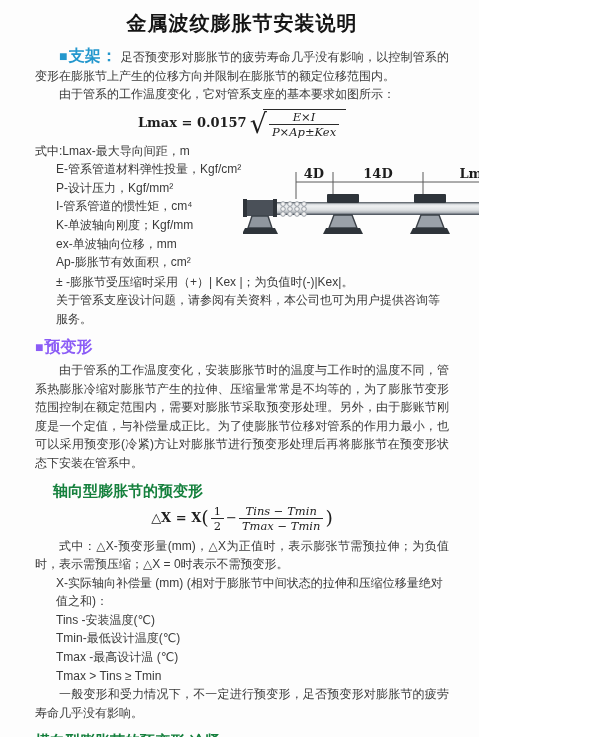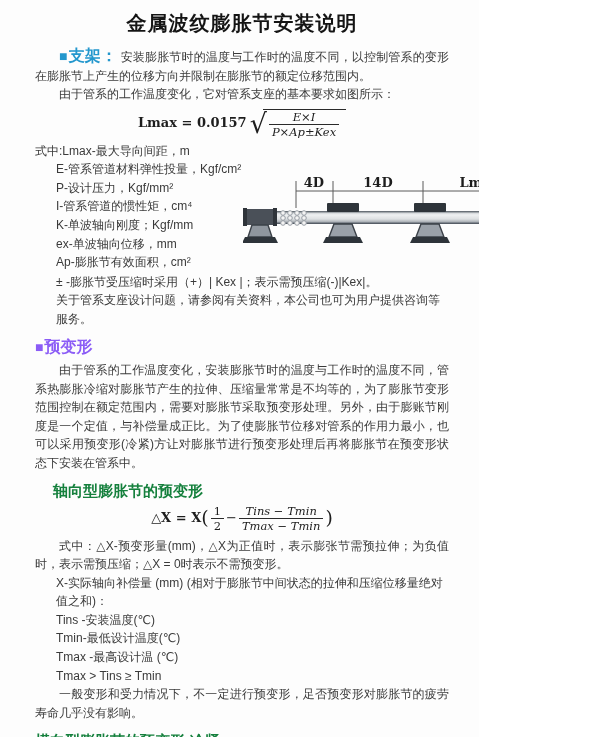--- a/index.html
+++ b/index.html
@@ -48,31 +48,31 @@
   .frac .fden { display: block; padding: 1px 3px 0; }
   .mvar { font-style: italic; }
   .sqrt-sign { display: inline-block; font-size: 27px; line-height: 1; vertical-align: middle; margin: 0 -4px 0 3px; font-weight: normal; font-family: "DejaVu Sans", sans-serif; }
   .radicand { display: inline-block; vertical-align: middle; border-top: 1.5px solid #2a2a2a; padding: 1px 5px 0 4px; }
   .bigparen { font-size: 19px; vertical-align: -2px; font-weight: normal; }
   
   .dline { font-size: 12px; line-height: 18.6px; color: #3a3a3a; margin: 0; }
   .dsub { margin-left: 21px; }
   .defs-row { position: relative; height: 131px; }
   .def-list { width: 215px; }
-  .diagram-wrap { position: absolute; left: 208px; top: 30px; width: 355px; height: 80px; }
+  .diagram-wrap { position: absolute; left: 208px; top: 21px; width: 355px; height: 80px; }
   .mt6 { margin-top: 6px; }
 </style>
 </head>
 <body>
 
 <div class="page">
 
   <h1 class="title">金属波纹膨胀节安装说明</h1>
 
-  <p class="para indent"><span class="inline-head"><span class="sq">■</span><span>支架：</span></span> <span>安装膨胀节时的温度与工作时的温度不同，以控制管系的变形在膨胀节上产生的位移方向并限制在膨胀节的额定位移范围内。</span></p>
+  <p class="para indent"><span class="inline-head"><span class="sq">■</span><span>支架：</span></span> <span>足否预变形对膨胀节的疲劳寿命几乎没有影响，以控制管系的变形在膨胀节上产生的位移方向并限制在膨胀节的额定位移范围内。</span></p>
 
   <p class="para indent">由于管系的工作温度变化，它对管系支座的基本要求如图所示：</p>
 
   <div class="formula">
     <span class="f-bold">Lmax = 0.0157</span><span class="sqrt-sign">√</span><span class="radicand"><span class="frac"><span class="fnum mvar">E×I</span><span class="fden mvar">P×Ap±Kex</span></span></span>
   </div>
 
   <div class="defs-row">
     <div class="def-list">
       <div class="dline">式中:Lmax-最大导向间距，m</div>
@@ -149,21 +149,21 @@
         </g>
         <g transform="translate(298,0)">
           <rect x="-16" y="31" width="32" height="9" rx="1" fill="#2e343a"></rect>
           <polygon points="-9,52 9,52 14,65 -14,65" fill="#9aa1a9" stroke="#3b4148" stroke-width="1.4"></polygon>
           <polygon points="-17,65 17,65 20,71 -20,71" fill="#2e343a"></polygon>
         </g>
       </svg>
     </div>
   </div>
 
-  <p class="dline dsub">± -膨胀节受压缩时采用（+）| Kex |；表示需预压缩(-)|Kex|。</p>
+  <p class="dline dsub">± -膨胀节受压缩时采用（+）| Kex |；为负值时(-)|Kex|。</p>
   <p class="dline dsub">关于管系支座设计问题，请参阅有关资料，本公司也可为用户提供咨询等服务。</p>
 
   <h2 class="sec-head"><span class="sq">■</span><span>预变形</span></h2>
 
   <p class="para indent">由于管系的工作温度变化，安装膨胀节时的温度与工作时的温度不同，管系热膨胀冷缩对膨胀节产生的拉伸、压缩量常常是不均等的，为了膨胀节变形范围控制在额定范围内，需要对膨胀节采取预变形处理。另外，由于膨账节刚度是一个定值，与补偿量成正比。为了使膨胀节位移对管系的作用力最小，也可以采用预变形(冷紧)方让对膨胀节进行预变形处理后再将膨胀节在预变形状态下安装在管系中。</p>
 
   <h3 class="sub-head axial">轴向型膨胀节的预变形</h3>
 
   <div class="formula">
     <span class="f-bold">△X = X</span><span class="bigparen">(</span><span class="frac"><span class="fnum">1</span><span class="fden">2</span></span><span>−</span><span class="frac"><span class="fnum mvar">Tins − Tmin</span><span class="fden mvar">Tmax − Tmin</span></span><span class="bigparen">)</span>

